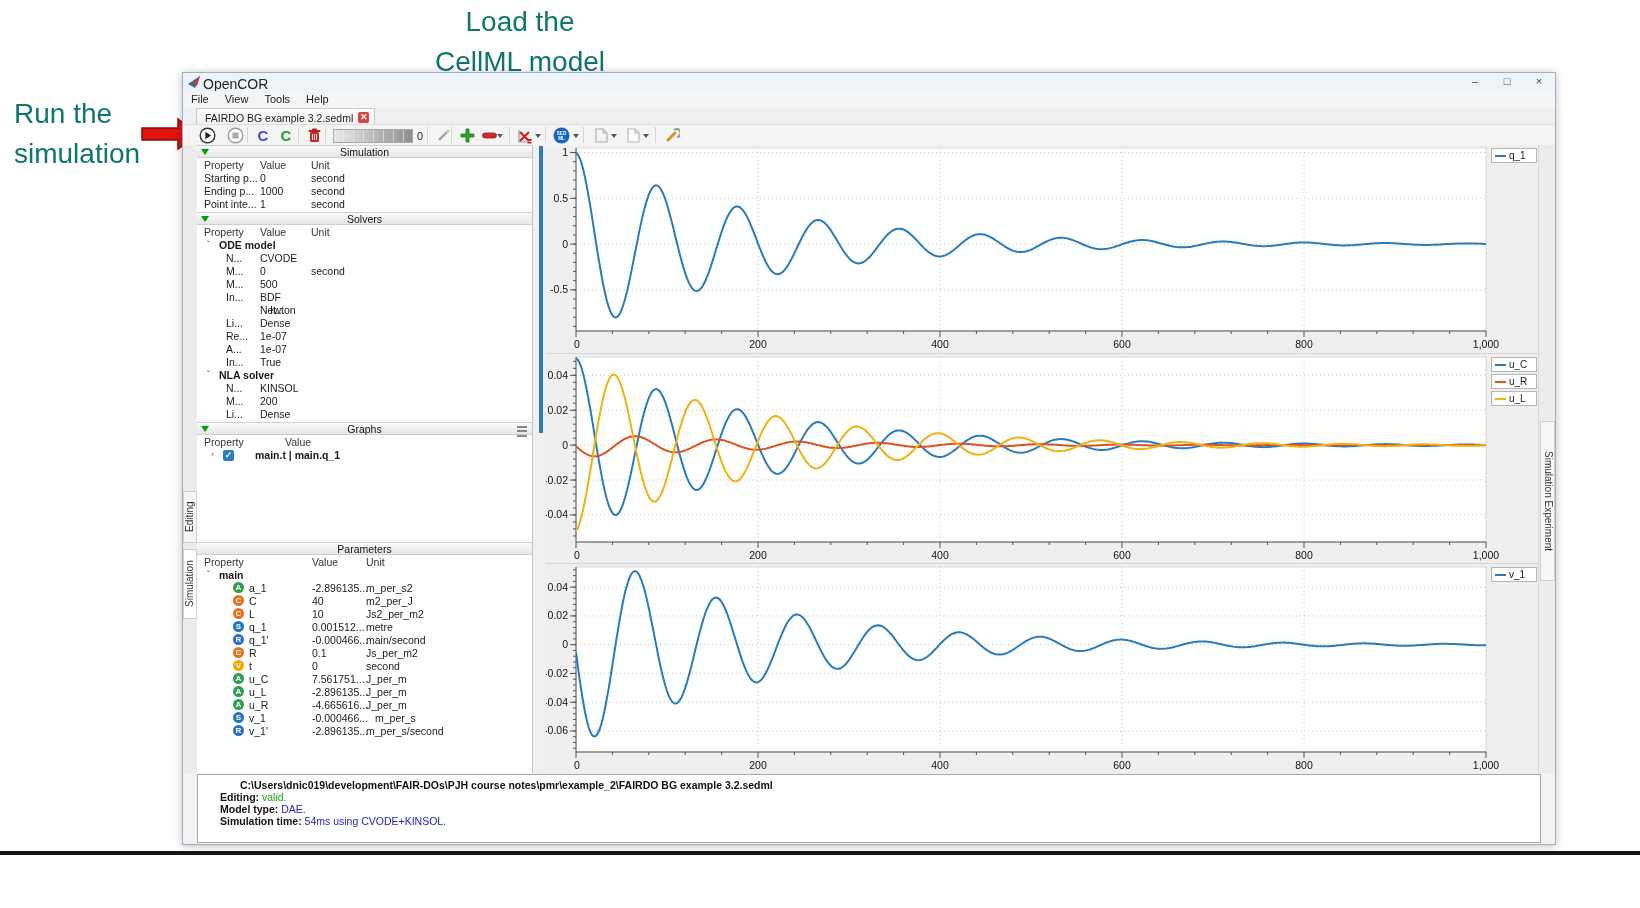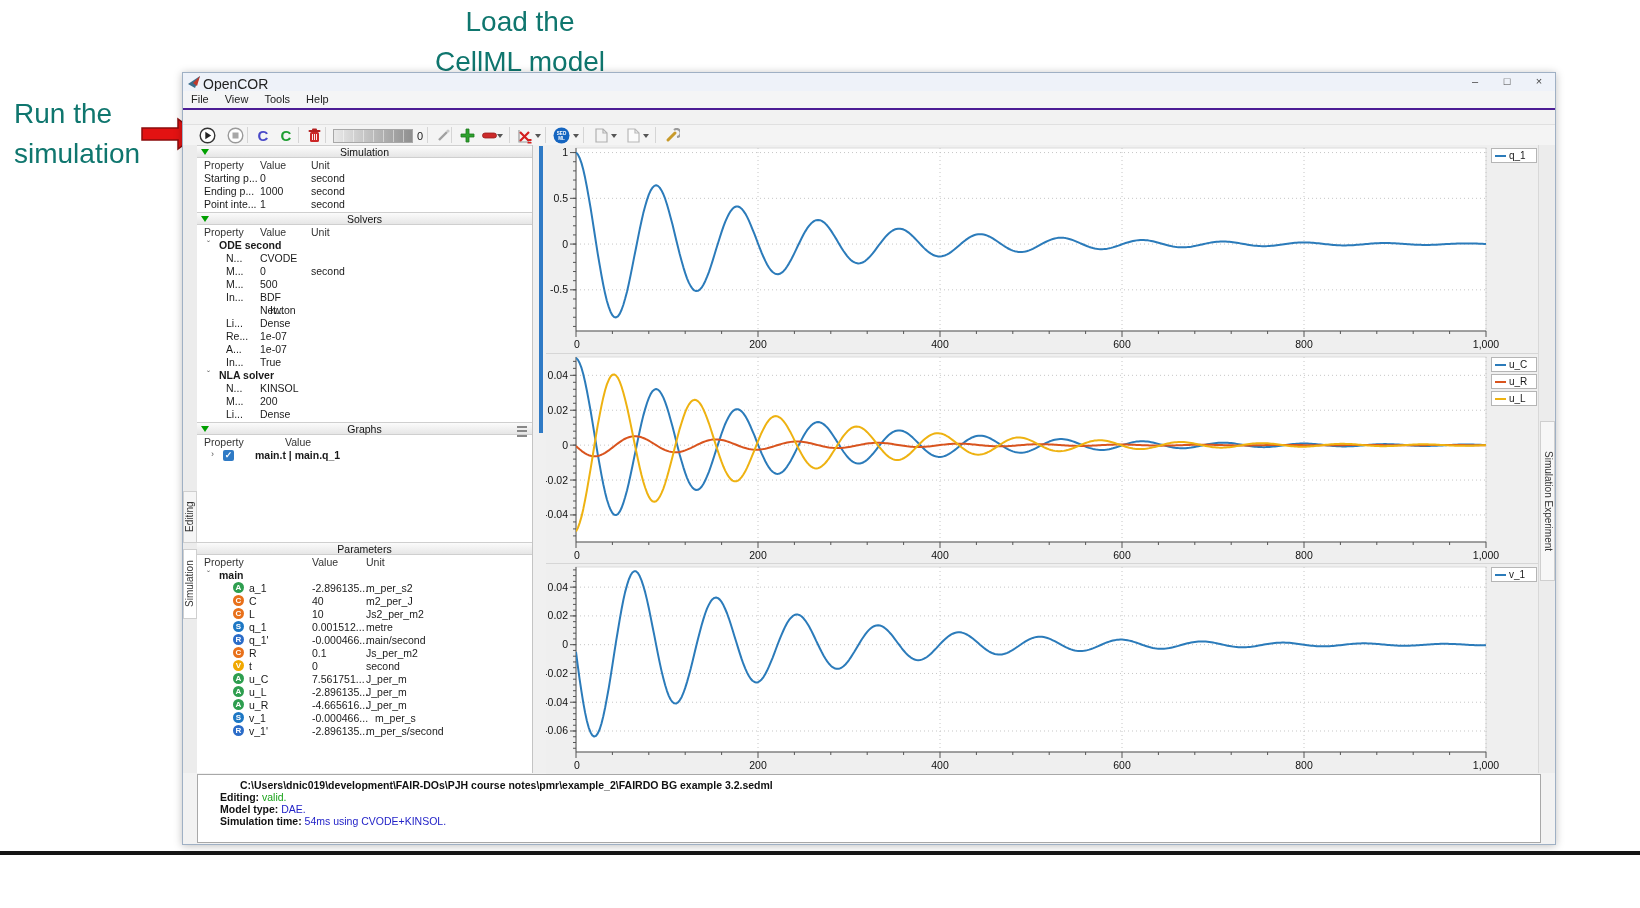--- a/index.html
+++ b/index.html
@@ -86,20 +86,26 @@
         <polygon points="5,7 12,0 9,10" fill="#c0392b"></polygon>
     </svg>
     <span class="t-text">OpenCOR</span>
     <span class="winbtn" style="right:66px;">–</span>
     <span class="winbtn" style="right:34px;">□</span>
     <span class="winbtn" style="right:2px;">×</span>
   </div>
 
   <div id="menubar"><span class="menu-item">File</span><span class="menu-item">View</span><span class="menu-item">Tools</span><span class="menu-item">Help</span></div>
 
+  <div id="tabbar">
+    <div id="tab1">
+      <span>FAIRDO BG example 3.2.sedml</span>
+      <span class="tabclose">✕</span>
+    </div>
+  </div>
 
   <div id="toolbar">
     <div class="tbi" style="left:14px;">
       <svg width="17" height="17">
           <circle cx="8.5" cy="8.5" r="7.3" fill="#fff" stroke="#333" stroke-width="1.4"></circle>
           <polygon points="6.3,4.8 12.2,8.5 6.3,12.2" fill="#222"></polygon>
         </svg>
     </div>
     <div class="tbi" style="left:42px;">
       <svg width="17" height="17">
@@ -232,21 +238,21 @@
       <div class="ptable" id="solversTable" style="top:81px;">
           <div class="trow hdrrow">
             <span style="left: 7px;">Property</span>
             <span style="left: 63px;">Value</span>
             <span style="left: 114px;">Unit</span>
           </div>
           <div class="trow">
             <span style="left: 10px;">
               <span class="chev">ˇ</span>
             </span>
-            <span class="boldname" style="left: 22px;">ODE second</span>
+            <span class="boldname" style="left: 22px;">ODE model</span>
           </div>
           <div class="trow">
             <span style="left: 29px;">N...</span>
             <span style="left: 63px;">CVODE</span>
             <span style="left: 114px;"></span>
           </div>
           <div class="trow">
             <span style="left: 29px;">M...</span>
             <span style="left: 63px;">0</span>
             <span style="left: 114px;">second</span>

